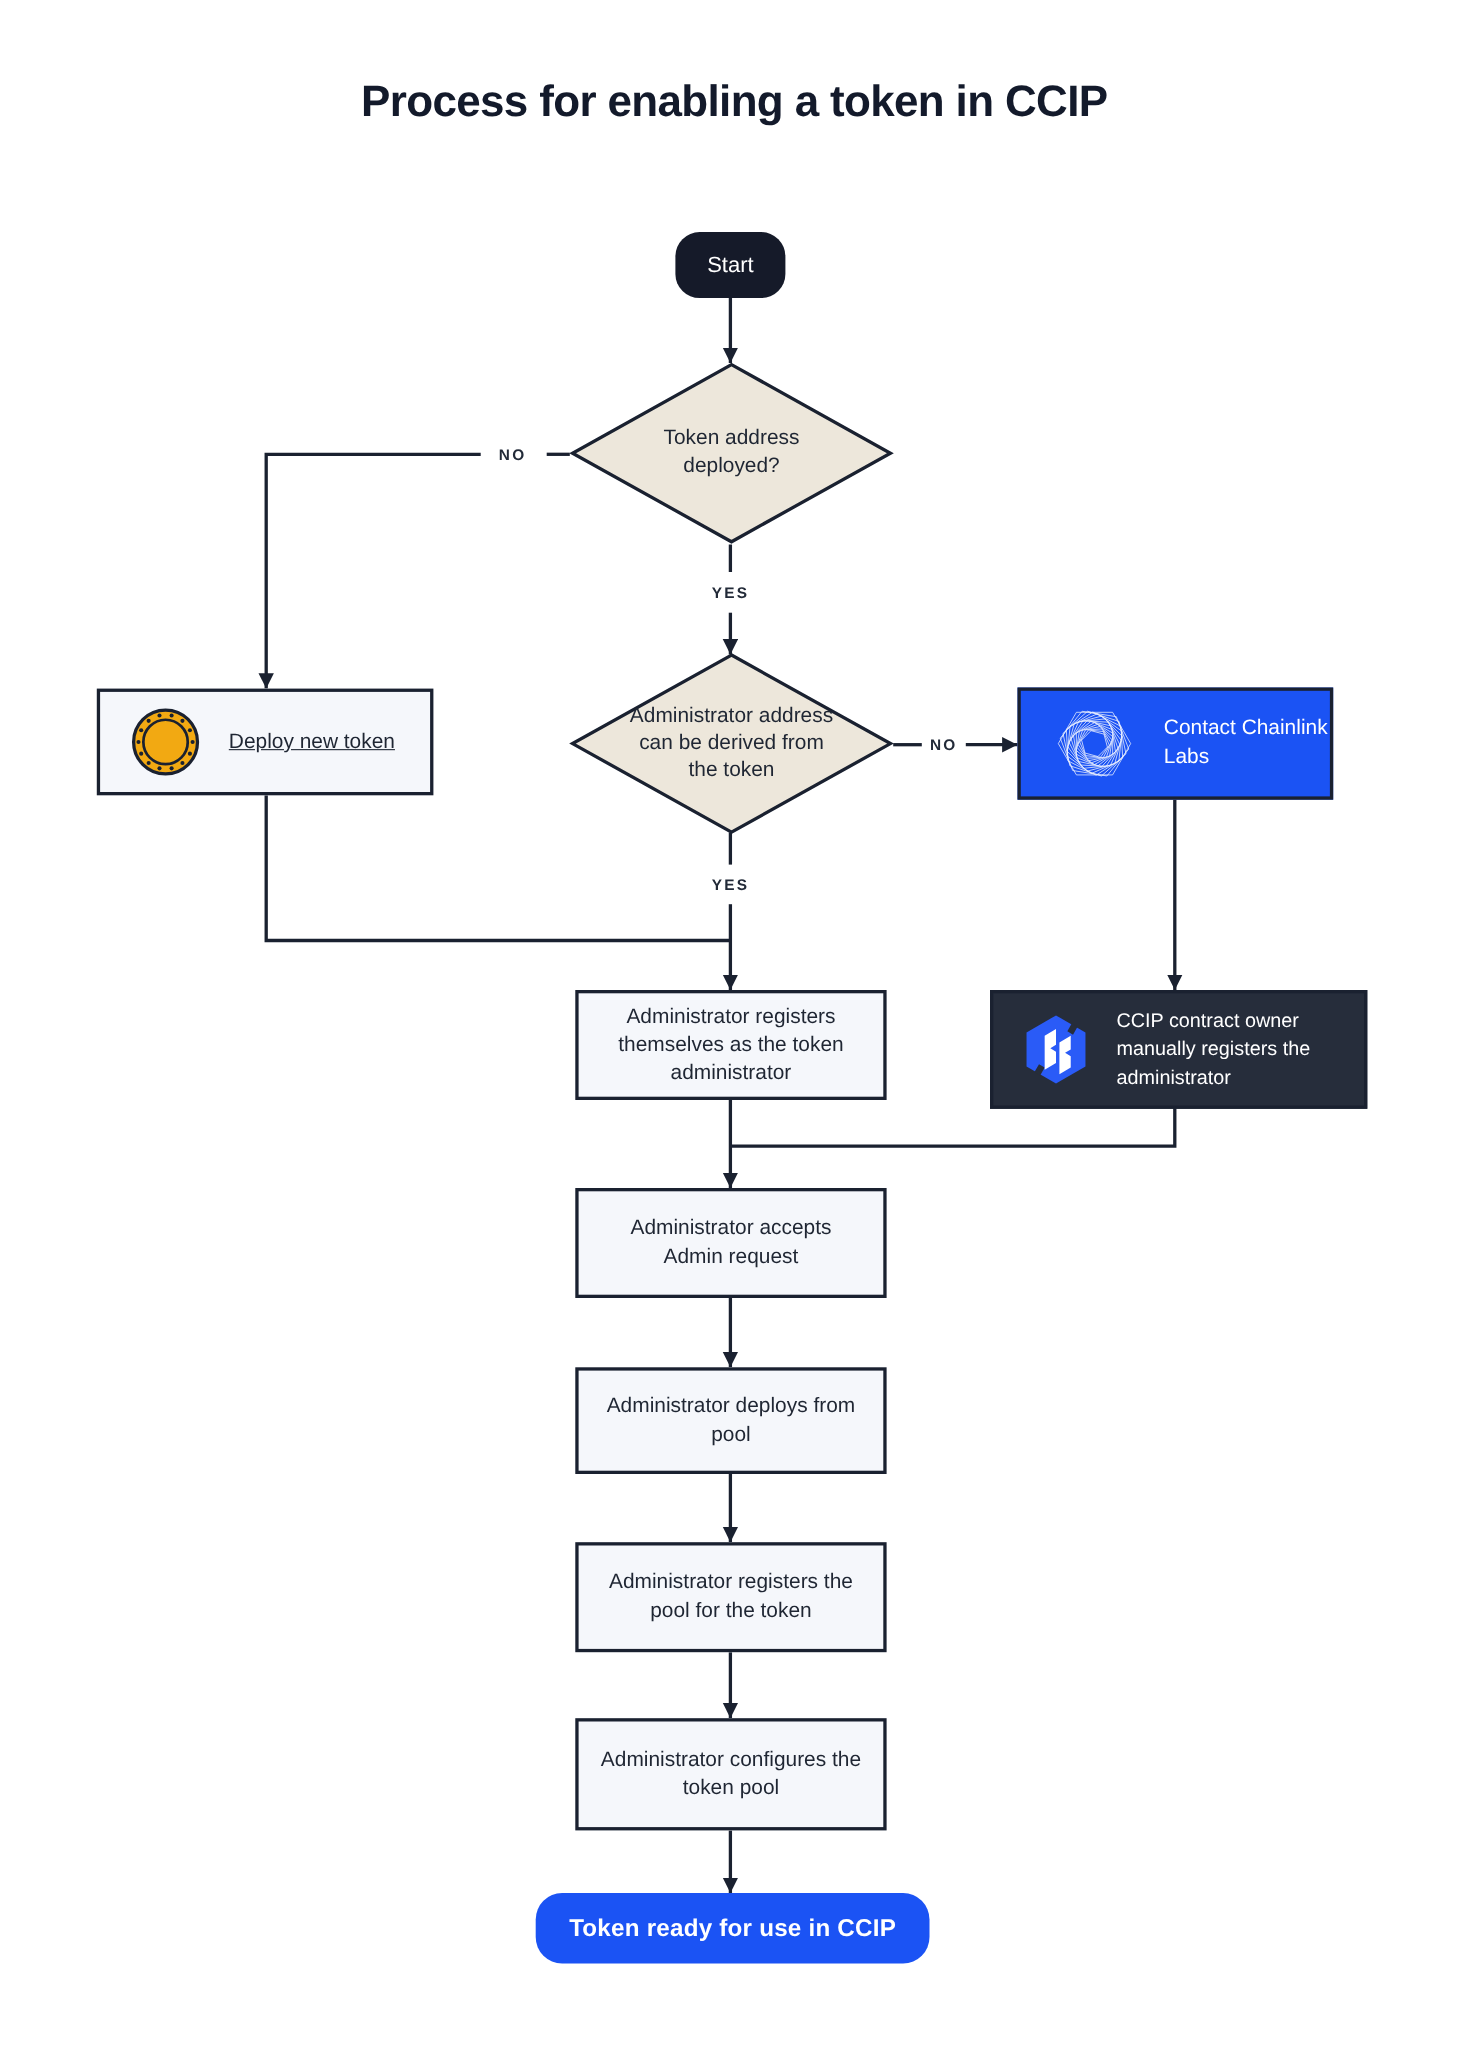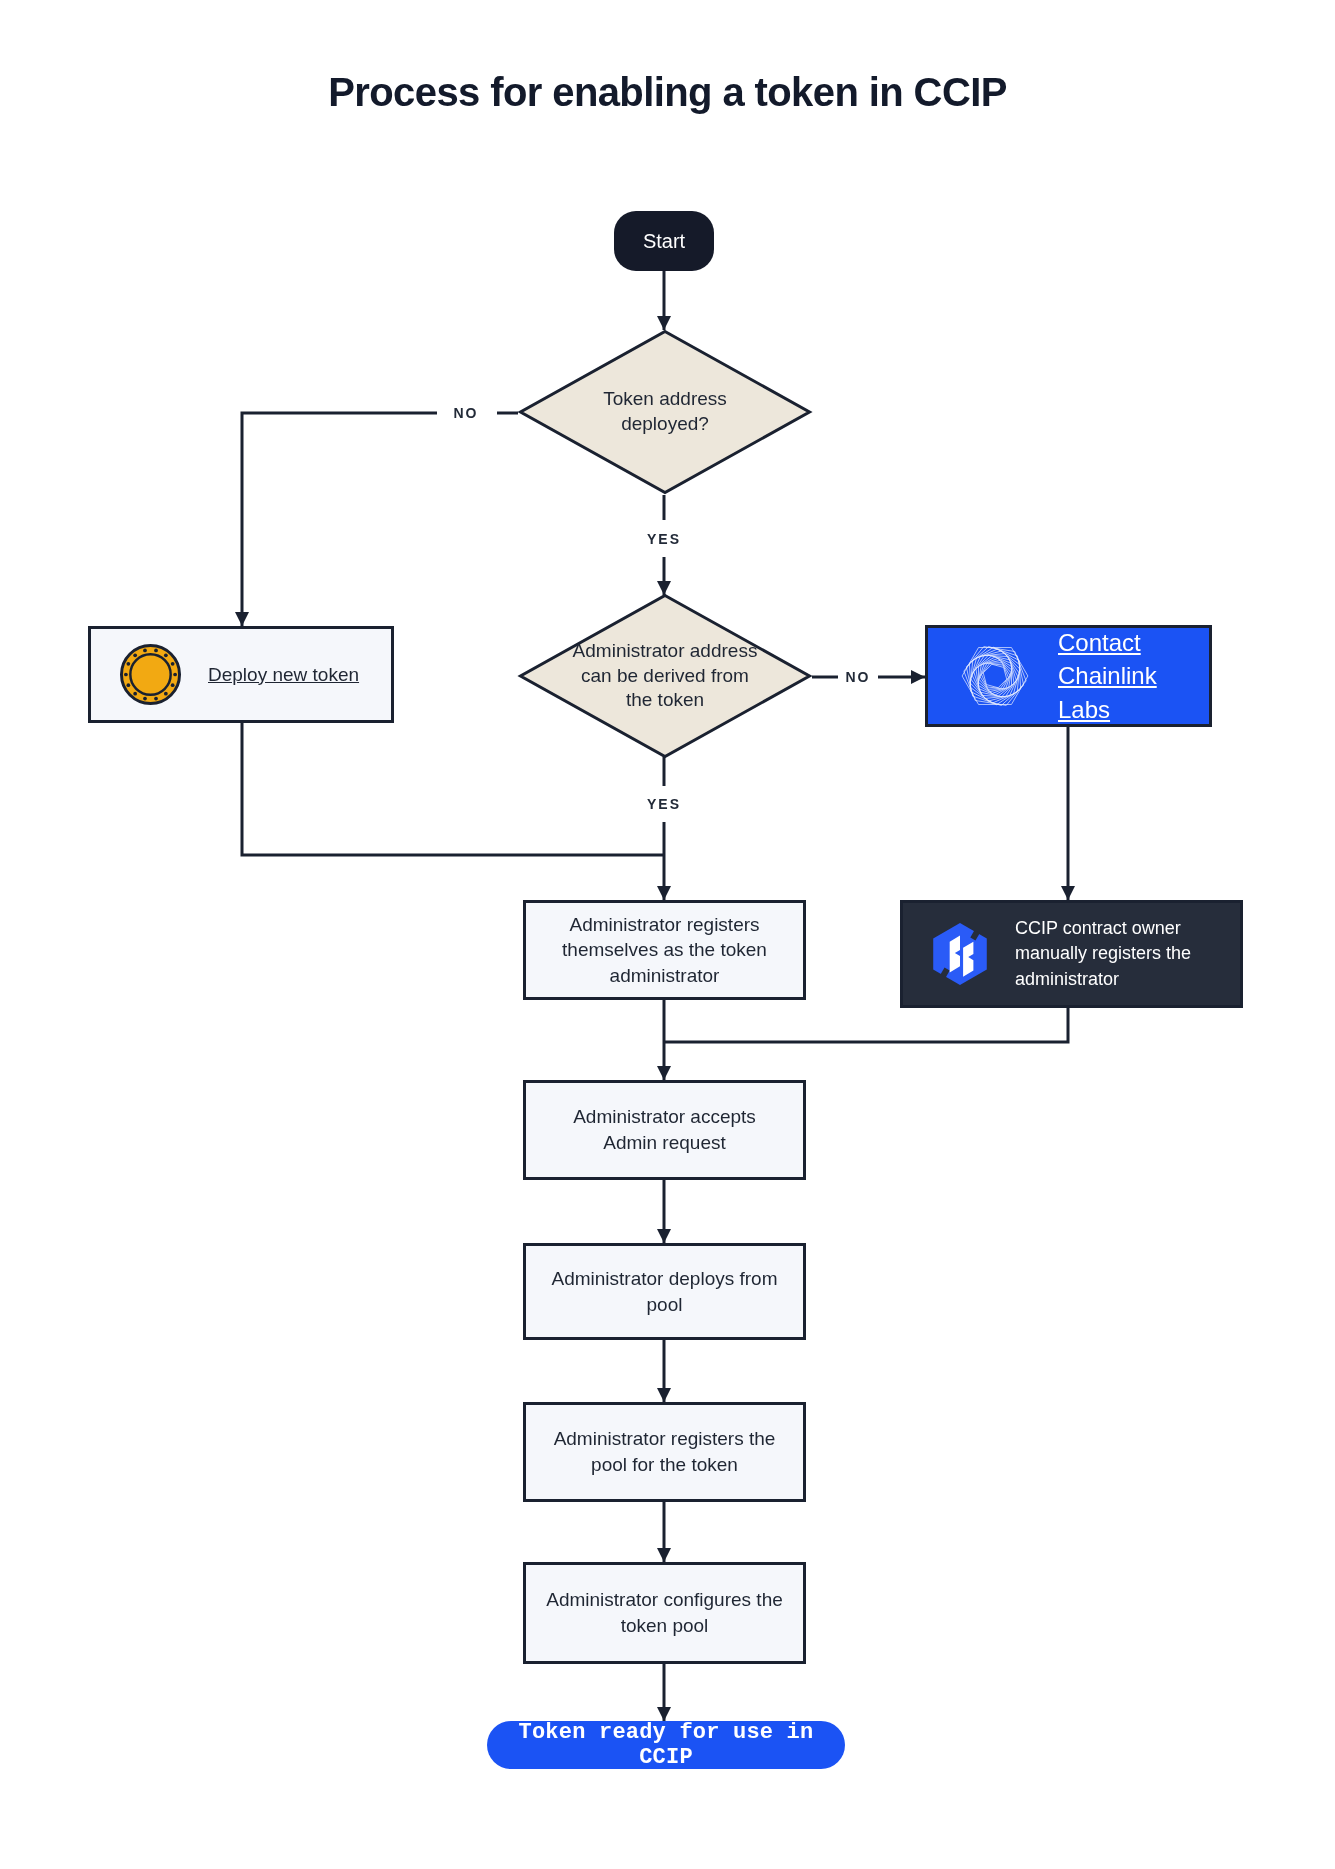--- a/index.html
+++ b/index.html
@@ -6,21 +6,21 @@
   body{font-family:"Liberation Sans","DejaVu Sans",sans-serif;color:#1A2130;}
   .canvas{position:relative;width:1335px;height:1869px;background:#ffffff;overflow:hidden;margin:0 auto;}
   .connectors{position:absolute;left:0;top:0;width:1335px;height:1869px;pointer-events:none;}
   .title{position:absolute;top:70px;left:0;width:100%;text-align:center;font-size:40px;font-weight:700;color:#131A2B;letter-spacing:-0.6px;}
   .node{position:absolute;box-sizing:border-box;display:flex;align-items:center;justify-content:center;text-align:center;}
   .proc{background:#F5F7FB;border:3px solid #1A2130;font-size:19px;line-height:1.35;color:#1F2633;}
   .proc .txt{padding:0 20px;}
   .start-pill{background:#151A29;border-radius:22px;color:#ffffff;font-size:20px;font-weight:500;}
   .end-pill{background:#1B53F4;border-radius:24px;color:#ffffff;font-size:22px;font-weight:600;letter-spacing:0.2px;}
   .icon-box{justify-content:flex-start;text-align:left;}
-  .blue-box{background:#1B53F4;border:3px solid #1A2130;color:#ffffff;font-size:24px;line-height:1.4;text-decoration:underline;}
+  .blue-box{background:#1B53F4;border:3px solid #1A2130;color:#ffffff;font-size:19px;line-height:1.4;}
   .dark-box{background:#262D3B;border:3px solid #1A2130;color:#ffffff;font-size:18px;line-height:1.4;}
   .icon-box .icon{flex:0 0 auto;display:flex;align-items:center;justify-content:center;}
   .diamond{position:absolute;}
   .diamond svg{position:absolute;left:0;top:0;}
   .diamond .txt{position:absolute;left:0;top:0;right:0;bottom:0;display:flex;align-items:center;justify-content:center;text-align:center;font-size:19px;line-height:1.3;color:#1F2633;padding:0 55px;}
   .edge-label{position:absolute;transform:translate(-50%,-50%);font-size:14px;font-weight:700;letter-spacing:2px;color:#222A38;}
 </style>
 </head>
 <body>
 
@@ -154,21 +154,21 @@
   </div>
 
   <div class="node proc" style="left:523px;top:1402px;width:283px;height:100px;text-align:center;">
     <div class="txt">Administrator registers the pool for the token</div>
   </div>
 
   <div class="node proc" style="left:523px;top:1562px;width:283px;height:102px;">
     <div class="txt">Administrator configures the token pool</div>
   </div>
 
-  <div class="node end-pill" style="left:487px;top:1721px;width:358px;height:48px;font-family:Liberation Mono, monospace;">
+  <div class="node end-pill" style="left:487px;top:1721px;width:358px;height:64px;">
     <span>Token ready for use in CCIP</span>
   </div>
 
   <div class="edge-label" style="left:466px;top:413px;">NO</div>
   <div class="edge-label" style="left:664px;top:539px;">YES</div>
   <div class="edge-label" style="left:858px;top:677px;">NO</div>
   <div class="edge-label" style="left:664px;top:804px;">YES</div>
 
 </div>
 

